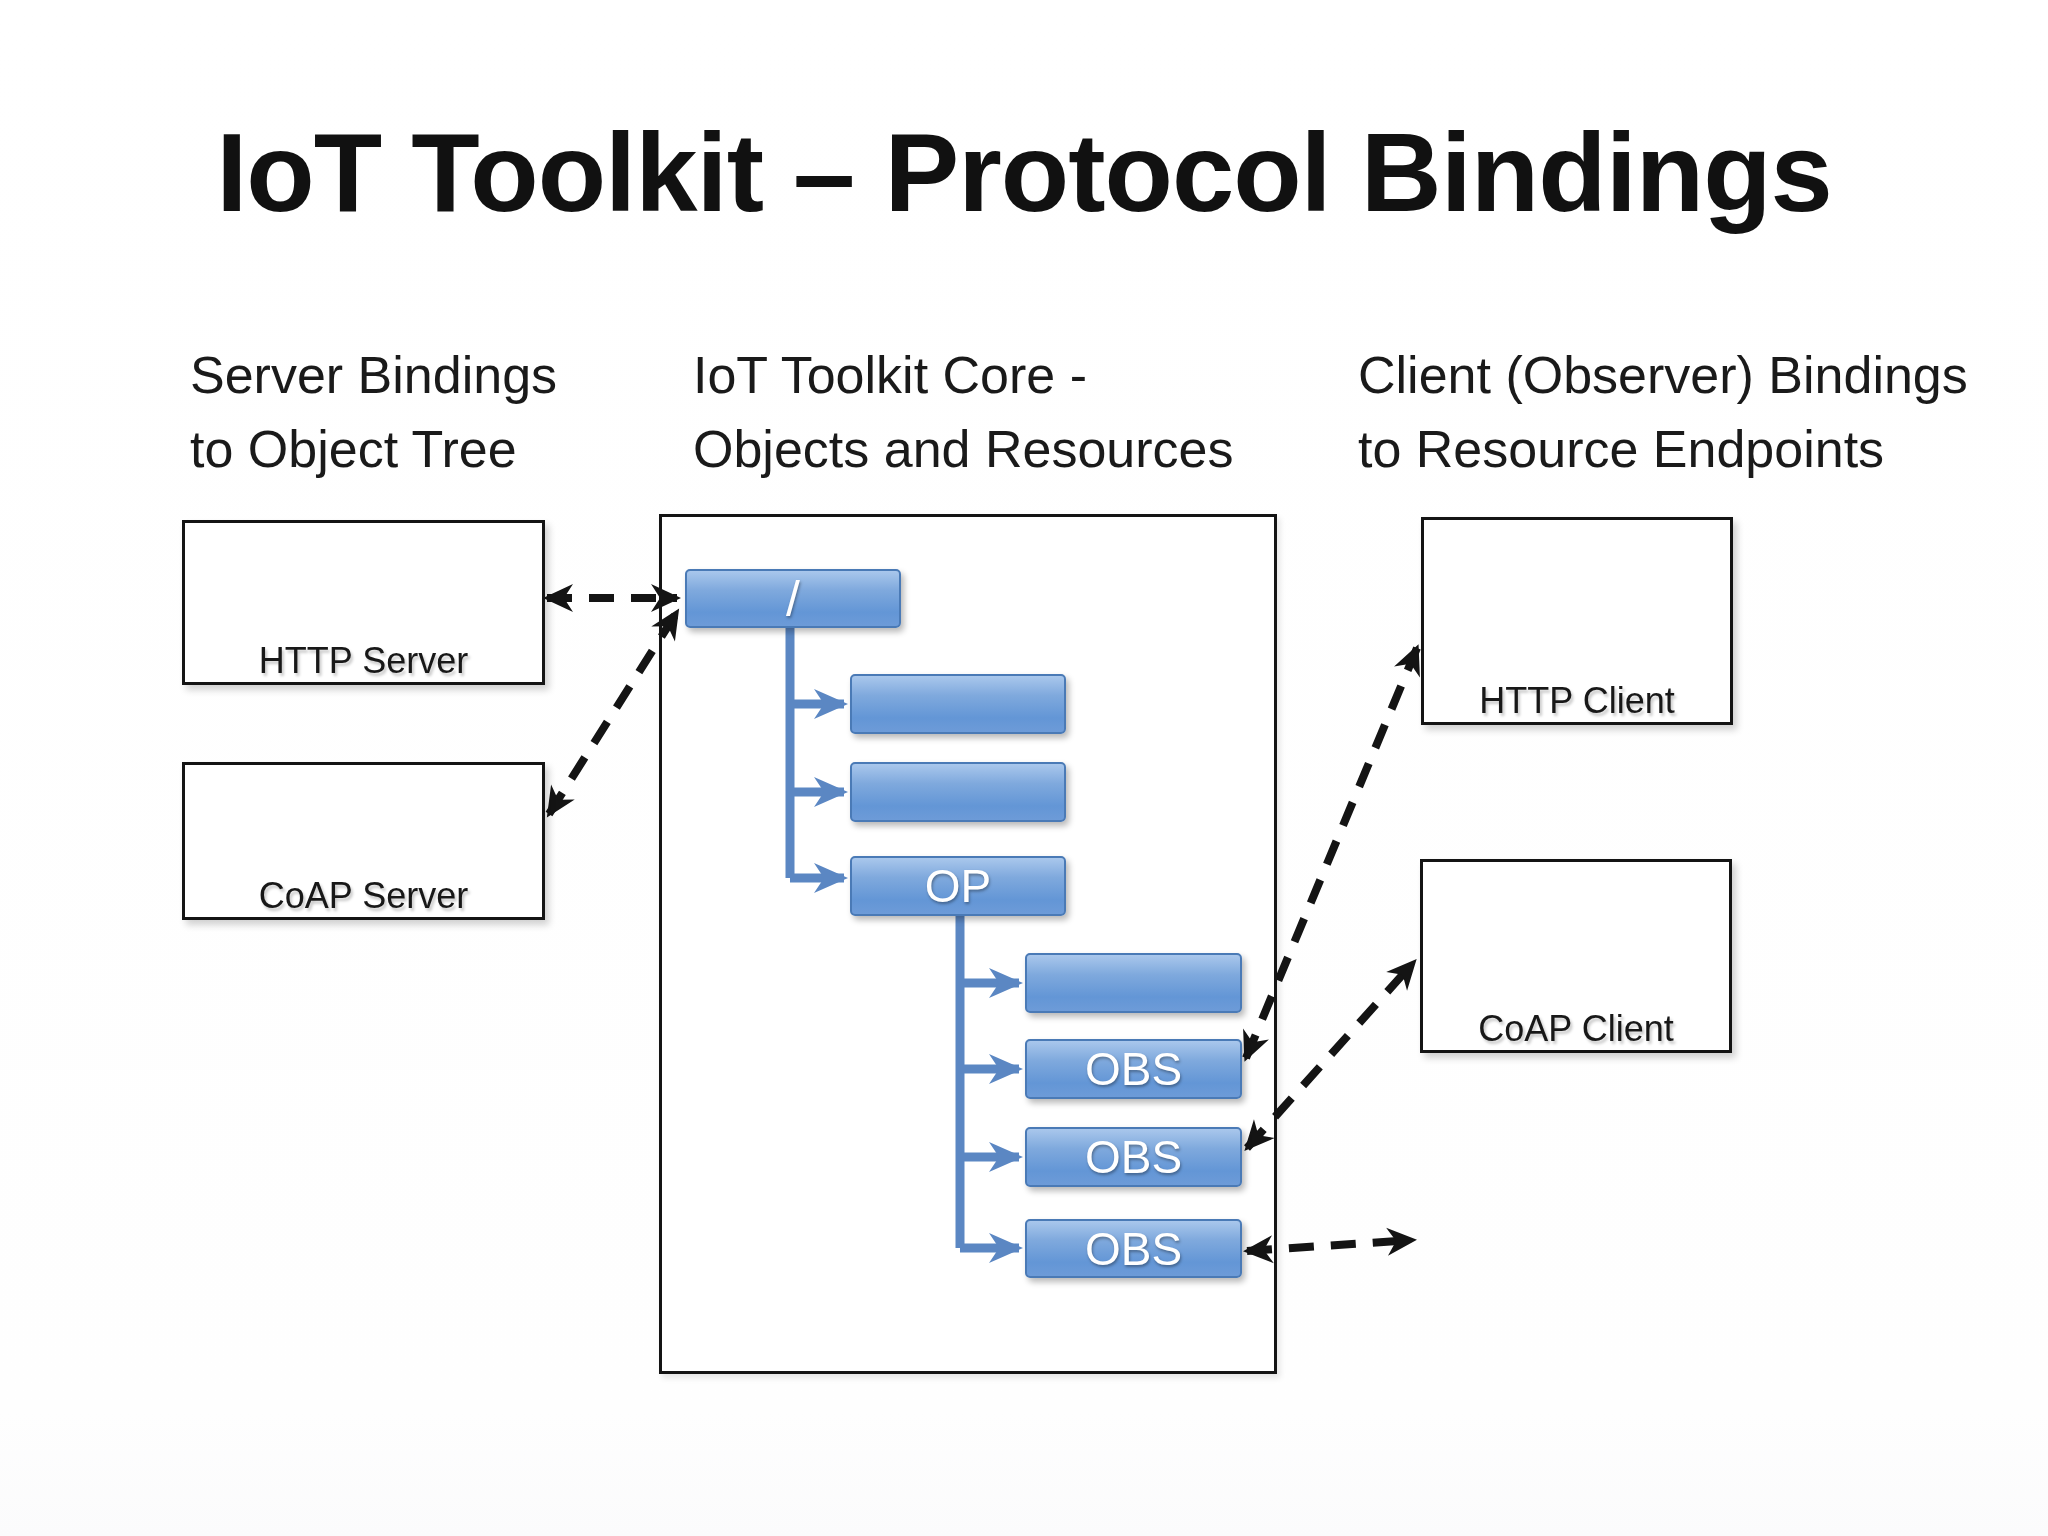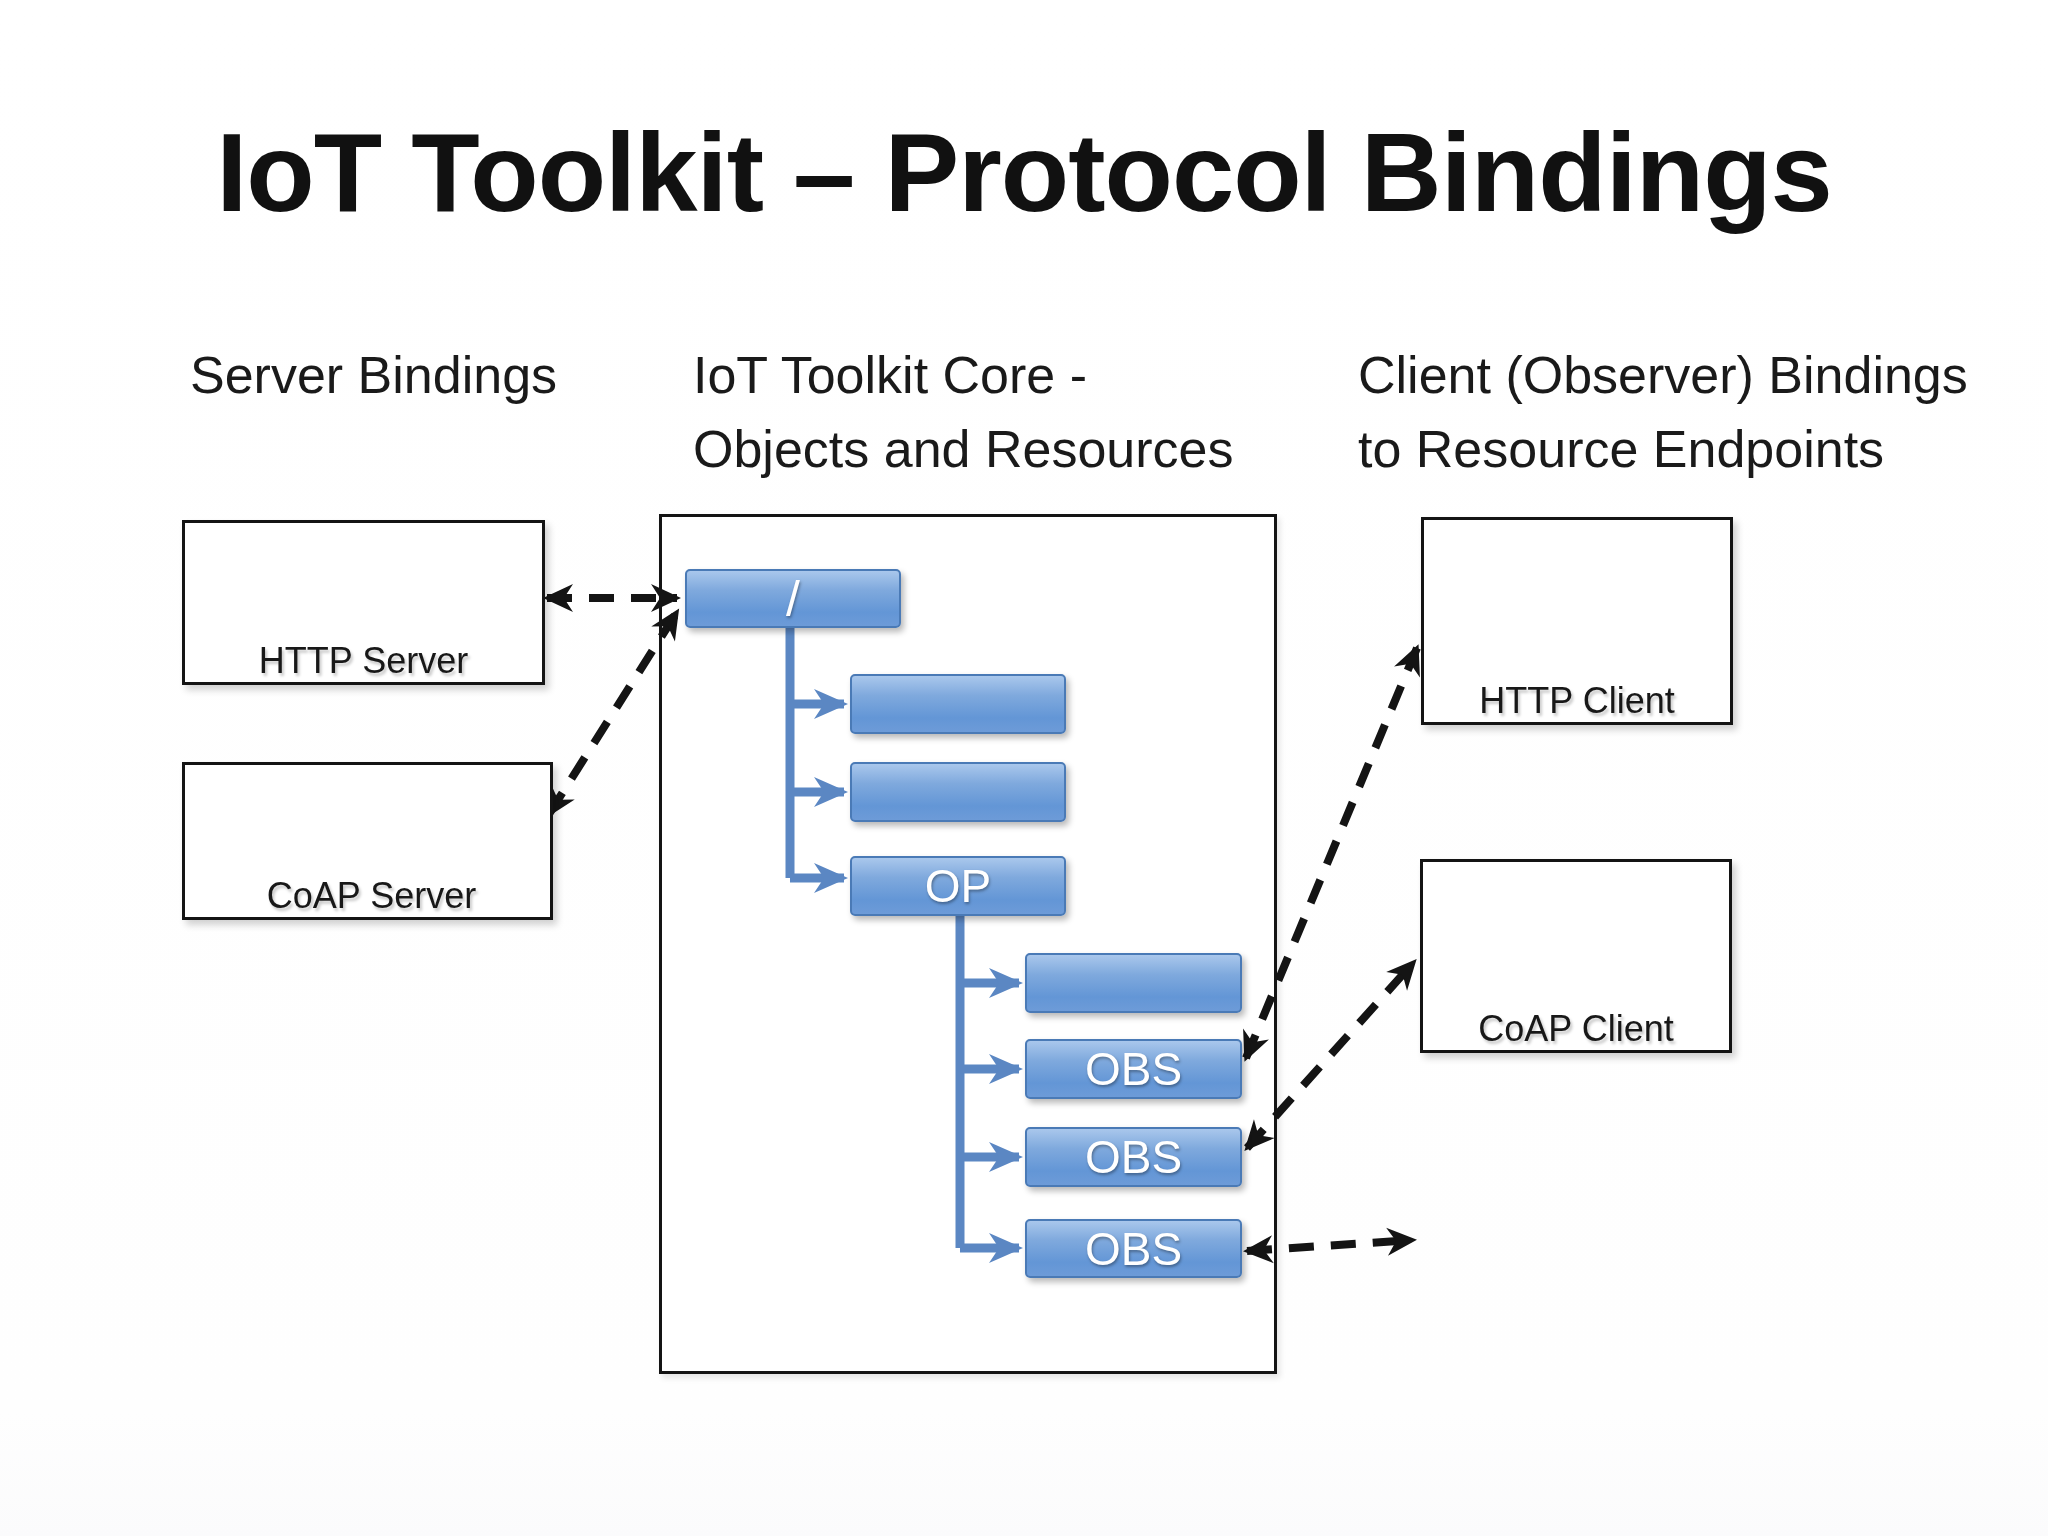--- a/index.html
+++ b/index.html
@@ -45,20 +45,21 @@
 </style>
 </head>
 <body>
 
 <div class="canvas">
 
   <div class="title">IoT Toolkit – Protocol Bindings</div>
 
   <div class="col-head left">
     <div>Server Bindings</div>
+    <div>to Object Tree</div>
   </div>
   <div class="col-head center">
     <div>IoT Toolkit Core -</div>
     <div>Objects and Resources</div>
   </div>
   <div class="col-head right">
     <div>Client (Observer) Bindings</div>
     <div>to Resource Endpoints</div>
   </div>
 
@@ -87,21 +88,21 @@
     <path class="dashed" d="M547,598 L677,598" marker-start="url(#mk-black)" marker-end="url(#mk-black)"></path>
     <path class="dashed" d="M549,814 L677,612" marker-start="url(#mk-black)" marker-end="url(#mk-black)"></path>
     <path class="dashed" d="M1246,1058 L1417,648" marker-start="url(#mk-black)" marker-end="url(#mk-black)"></path>
     <path class="dashed" d="M1247,1148 L1414,962" marker-start="url(#mk-black)" marker-end="url(#mk-black)"></path>
     <path class="dashed" d="M1247,1251 L1413,1240" marker-start="url(#mk-black)" marker-end="url(#mk-black)"></path>
   </svg>
 
   <div class="wbox" style="left:182px;top:520px;width:357px;height:159px;">
     <span>HTTP Server</span>
   </div>
-  <div class="wbox" style="left:182px;top:762px;width:357px;height:152px;padding-left:8px;">
+  <div class="wbox" style="left:182px;top:762px;width:357px;height:152px;">
     <span>CoAP Server</span>
   </div>
 
   <div class="wbox" style="left:1421px;top:517px;width:306px;height:202px;">
     <span>HTTP Client</span>
   </div>
   <div class="wbox" style="left:1420px;top:859px;width:306px;height:188px;">
     <span>CoAP Client</span>
   </div>
 

